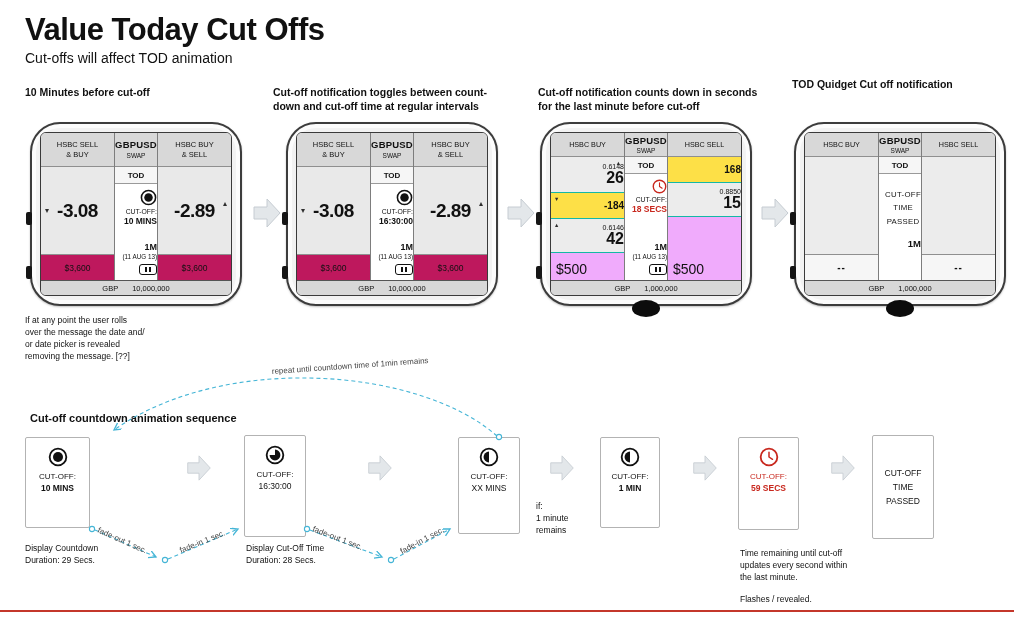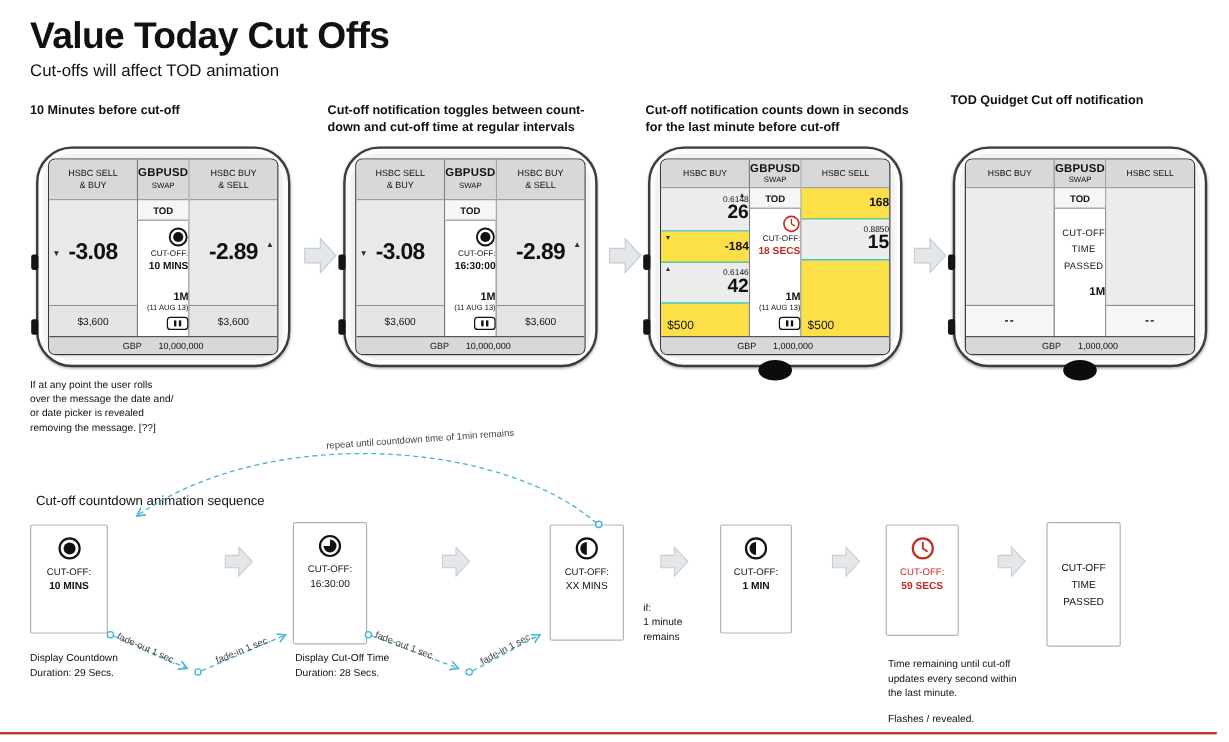--- a/index.html
+++ b/index.html
@@ -30,21 +30,21 @@
   .pairname{font-size:9.5px;font-weight:700;letter-spacing:.2px}
   .product{font-size:6.5px;margin-top:1px}
   .tod{font-size:8px;font-weight:700;padding:4px 0 3px;border-bottom:1px solid #9a9a9a;width:100%;background:#f6f6f6}
   .priceband{flex:1;background:#e9e9e9;position:relative;display:flex;align-items:center;justify-content:center}
   .bigprice{font-size:19px;font-weight:700;letter-spacing:-.5px}
   .tri{font-size:8px;color:#2e2e2e;line-height:1}
   .tri.abs-l{position:absolute;left:4px;top:50%;transform:translateY(-50%)}
   .tri.abs-r{position:absolute;right:4px;top:42%;transform:translateY(-50%)}
   .tri.c-tr{position:absolute;top:3px;right:4px;font-size:6.5px}
   .tri.c-tl{position:absolute;top:3px;left:4px;font-size:6.5px}
-  .amount{height:26px;background:#e5e5e5;border-top:1px solid #8f8f8f;display:flex;align-items:center;justify-content:center;font-size:8.5px}
+  .amount{height:26px;background:#be185d;border-top:1px solid #8f8f8f;display:flex;align-items:center;justify-content:center;font-size:8.5px}
   .clockwrap{margin-top:5px;display:inline-flex}
   .cutlabel{font-size:6.8px;margin-top:2px}
   .cutvalue{font-size:8.5px;font-weight:700;margin-top:1px}
   .red-text{color:#c8281e}
   .spacer{flex:1}
   .tenor{font-size:9px;font-weight:700}
   .tenordate{font-size:6.3px;margin-top:1px}
   .pausebtn{margin:4px 0 5px;width:18px;height:11px;border:1.4px solid #111;border-radius:3px;display:flex;align-items:center;
             justify-content:center;gap:2.5px;background:#fff}
   .pausebtn i{width:1.8px;height:5.5px;background:#111;display:block}
@@ -53,39 +53,39 @@
   
   .rrow{position:relative;border-bottom:1px solid #14b8a6;background:#ececec;display:flex;flex-direction:column;
         align-items:flex-end;justify-content:center}
   .rrow.r1{height:36px}
   .rrow.mid{height:26px;background:#fde047}
   .rrow.r2{height:34px}
   .ratesmall{font-size:7px}
   .ratebig{font-size:16px;font-weight:700;line-height:1.05}
   .pip{font-size:8px;font-weight:400;margin-left:1px}
   .points{font-size:10px;font-weight:700}
-  .amt500{flex:1;display:flex;align-items:flex-end;padding:0 0 3px 5px;font-size:10px;background:#fde047}
+  .amt500{flex:1;display:flex;align-items:flex-end;padding:0 0 3px 5px;font-size:14px;background:#f0abfc}
   
   .voidband{flex:1;background:#ececec}
   .dashband{height:26px;border-top:1px solid #8f8f8f;background:#f6f6f6;display:flex;align-items:center;justify-content:center;
             font-weight:700;font-size:10px;letter-spacing:1px}
   .passedmsg{font-size:7.8px;line-height:1.7;margin-top:14px;letter-spacing:.3px}
   .tenorC{font-size:9.5px;font-weight:700;margin-top:10px}
 
   
   .card{position:absolute;background:#fff;border:1px solid #b3b3b3;border-radius:2px;display:flex;flex-direction:column;
         align-items:center;text-align:center}
   .card .cclock{margin-top:9px;display:inline-flex}
   .card .clabel{font-size:8px;margin-top:5px}
   .card .cvalue{font-size:8.5px;margin-top:2px}
   .card .cvalue.strong{font-weight:700}
   .card.red .clabel,.card.red .cvalue{color:#c8281e}
   .card .cmsg{margin:auto 0;font-size:8.5px;line-height:1.65}
   .chev{line-height:0}
-  .seq-heading{font-size:11px;font-weight:400}
+  .seq-heading{font-size:11px;font-weight:700}
   .redline{position:absolute;left:0;top:610px;width:1014px;height:2px;background:#c4372b}
 </style>
 </head>
 <body>
 
 <h1 class="abs title" style="left:25px;top:12px">Value Today Cut Offs</h1>
 <div class="abs subtitle" style="left:25px;top:48px">Cut-offs will affect TOD animation</div>
 
 <div class="abs caption" style="left:25px;top:86px;width:220px">10 Minutes before cut-off</div>
 <div class="abs caption" style="left:273px;top:86px;width:235px">Cut-off notification toggles between count-down and cut-off time at regular intervals</div>

